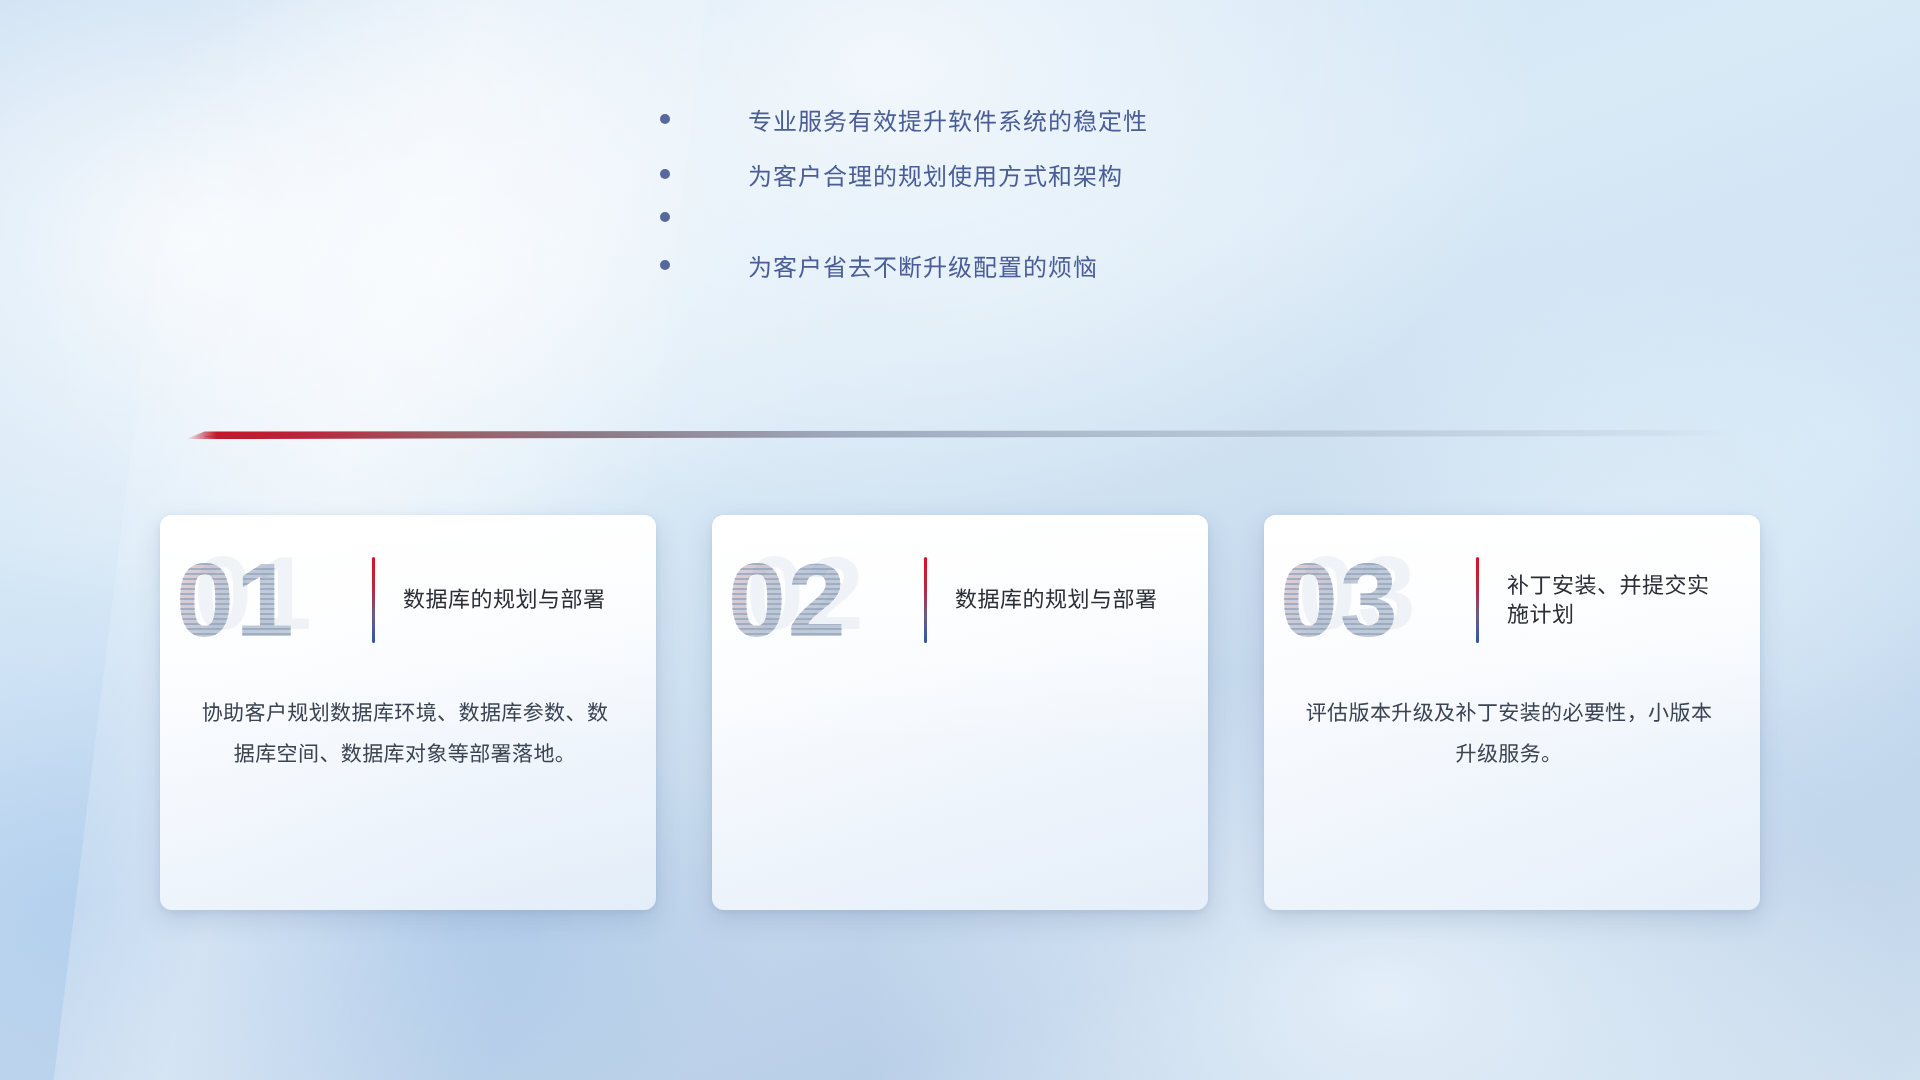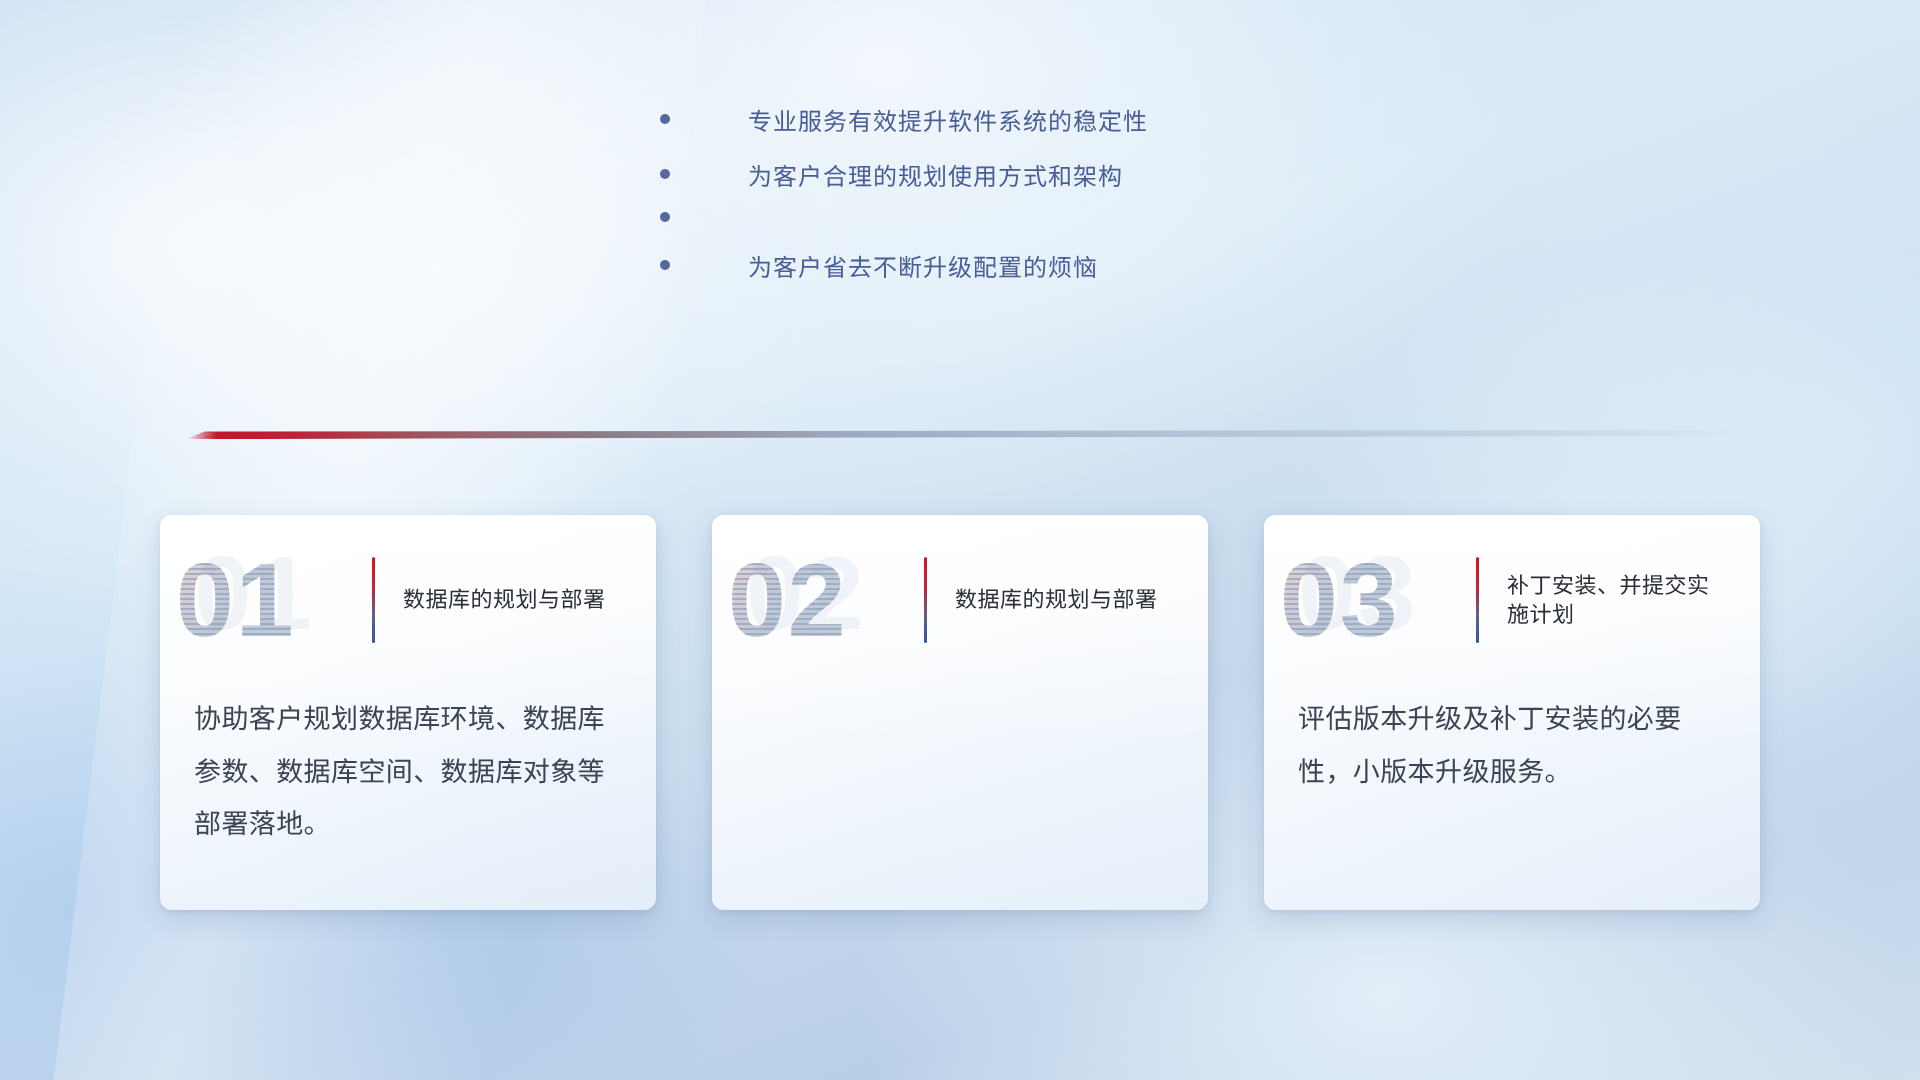--- a/index.html
+++ b/index.html
@@ -229,24 +229,25 @@
     font-size: 22px;
     line-height: 1.32;
     color: #2b2f36;
     font-weight: 400;
     letter-spacing: 0.5px;
   }
 
   .card-desc {
     position: relative;
     padding: 26px 40px 0 34px;
-    font-size: 27px;
+    font-size: 21px;
     line-height: 1.95;
     color: #3b4452;
     letter-spacing: 0.4px;
+    text-align: center;
   }
 </style>
 </head>
 <body>
 
 <div class="slide">
 
   <div class="bg-sheen-a"></div>
   <div class="bg-sheen-b"></div>
   <div class="bg-sheen-c"></div>

